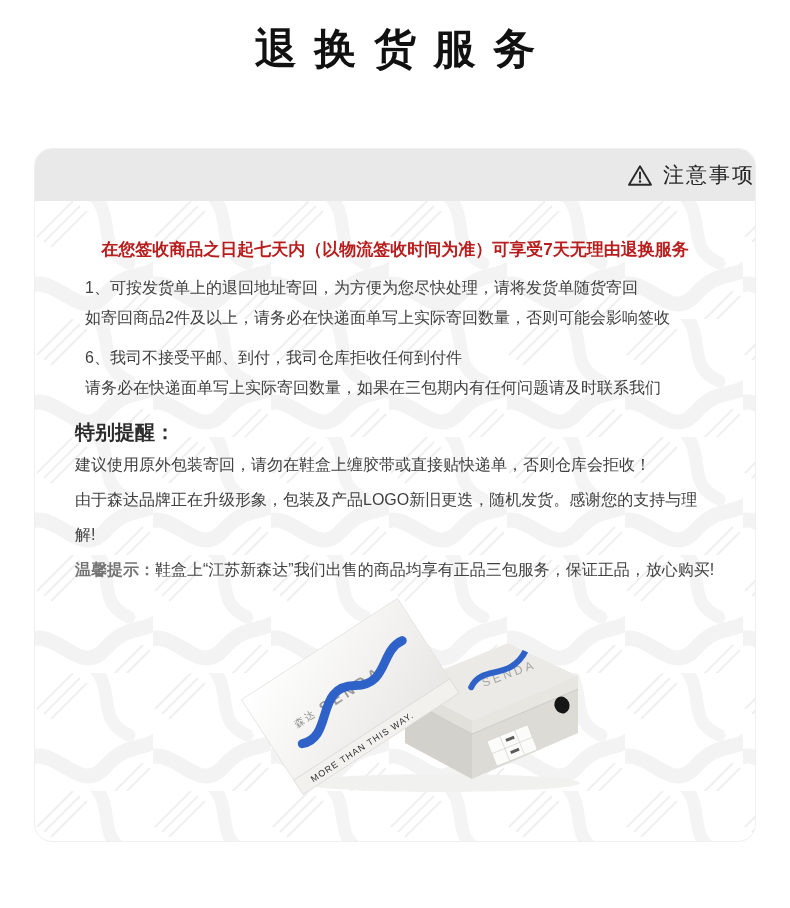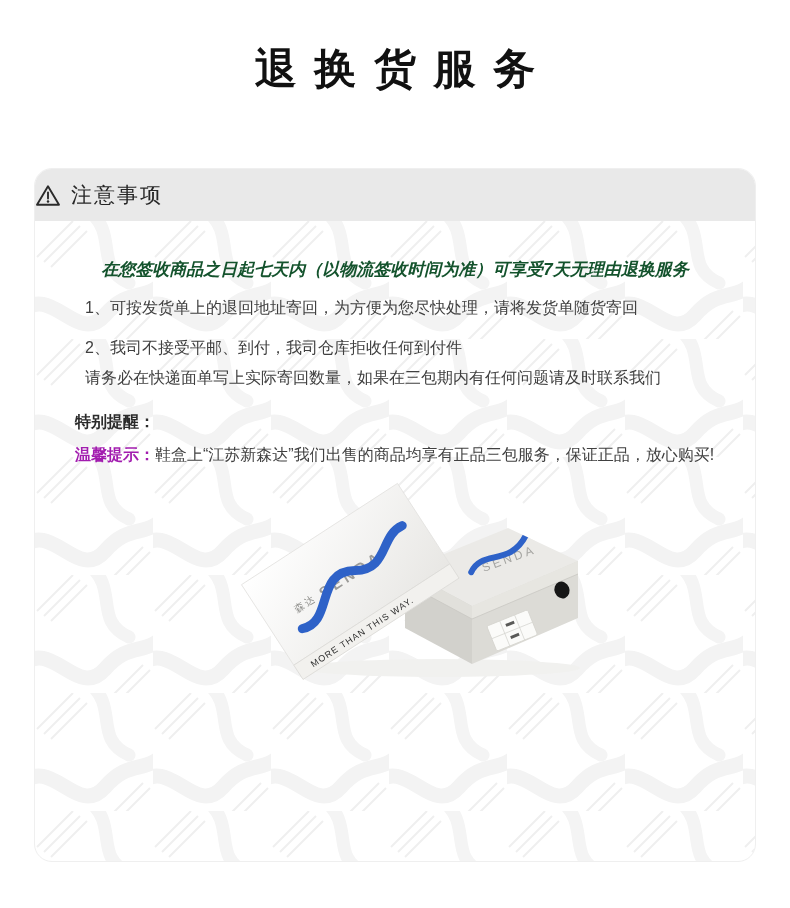--- a/index.html
+++ b/index.html
@@ -2,47 +2,47 @@
 <html><head>
 <meta charset="utf-8">
 <style>
   html,body{margin:0;padding:0;}
   body{
     width:790px;height:908px;background:#ffffff;overflow:hidden;
     font-family:"Liberation Sans","DejaVu Sans",sans-serif;
     -webkit-font-smoothing:antialiased;
   }
   .page-title{
-    margin:0;padding-top:42px;text-align:center;
+    margin:0;padding-top:22px;text-align:center;
     font-size:42px;line-height:54px;font-weight:600;color:#111111;
     letter-spacing:0.42em;text-indent:0.42em;
   }
   .card{
     width:722px;height:694px;margin:72px auto 0;
     border:1px solid #efefef;border-radius:18px;
     background:#ffffff;overflow:hidden;box-sizing:border-box;
   }
   .card-header{
     height:52px;background:#e9e9e9;
-    display:flex;align-items:center;justify-content:flex-start;gap:10px;
+    display:flex;align-items:center;justify-content:flex-end;gap:10px;
   }
   .card-header-title{font-size:21px;color:#262626;font-weight:500;letter-spacing:2px;}
   .warn-icon{display:flex;align-items:center;}
   .card-body{position:relative;height:642px;padding:36px 40px 0;box-sizing:border-box;}
   .watermark{position:absolute;left:0;top:0;width:100%;height:100%;pointer-events:none;}
   .content{position:relative;}
   .intro{
     margin:0 0 10px;text-align:center;
-    font-size:17px;font-weight:bold;color:#14532d;line-height:26px;font-style:italic;
+    font-size:17px;font-weight:bold;color:#b91c1c;line-height:26px;
   }
   .rule{margin:0 10px 10px;font-size:16px;color:#404040;}
   .rule .line{line-height:30px;}
-  .special-title{margin:14px 0 0;font-size:16px;font-weight:bold;color:#2b2b2b;line-height:30px;}
+  .special-title{margin:14px 0 0;font-size:20px;font-weight:bold;color:#2b2b2b;line-height:30px;}
   .special-line{font-size:16px;color:#404040;line-height:35px;}
-  .special-line strong{color:#a21caf;font-family:Liberation Serif, serif;}
+  .special-line strong{color:#737373;font-family:Liberation Serif, serif;}
   .illustration{display:block;margin:6px auto 0;}
 </style>
 </head>
 <body>
 
 <div class="page">
 
   <h1 class="page-title">退换货服务</h1>
 
   <section class="card">
@@ -74,31 +74,34 @@
           </pattern>
         </defs>
         <rect width="720" height="642" fill="url(#wm)"></rect>
       </svg>
 
       <div class="content">
         <p class="intro">在您签收商品之日起七天内（以物流签收时间为准）可享受7天无理由退换服务</p>
 
         <div class="rule">
           <div class="line">1、可按发货单上的退回地址寄回，为方便为您尽快处理，请将发货单随货寄回</div>
+          <div class="line">如寄回商品2件及以上，请务必在快递面单写上实际寄回数量，否则可能会影响签收</div>
         </div>
 
         <div class="rule">
         </div>
 
         <div class="rule">
-          <div class="line">2、我司不接受平邮、到付，我司仓库拒收任何到付件</div>
+          <div class="line">6、我司不接受平邮、到付，我司仓库拒收任何到付件</div>
           <div class="line">请务必在快递面单写上实际寄回数量，如果在三包期内有任何问题请及时联系我们</div>
         </div>
 
         <div class="special-title">特别提醒：</div>
+        <div class="special-line">建议使用原外包装寄回，请勿在鞋盒上缠胶带或直接贴快递单，否则仓库会拒收！</div>
+        <div class="special-line">由于森达品牌正在升级形象，包装及产品LOGO新旧更迭，随机发货。感谢您的支持与理解!</div>
         <div class="special-line warm"><strong>温馨提示：</strong><span>鞋盒上“江苏新森达”我们出售的商品均享有正品三包服务，保证正品，放心购买!</span></div>
 
         <svg class="illustration" width="370" height="202" viewBox="0 0 370 202">
           <defs>
             <linearGradient id="lidGrad" x1="0" y1="0" x2="1" y2="1">
               <stop offset="0" stop-color="#ffffff"></stop>
               <stop offset="1" stop-color="#e8e7e4"></stop>
             </linearGradient>
             <clipPath id="boxTopClip">
               <polygon points="195,92 298,50 368,83 262,128"></polygon>

